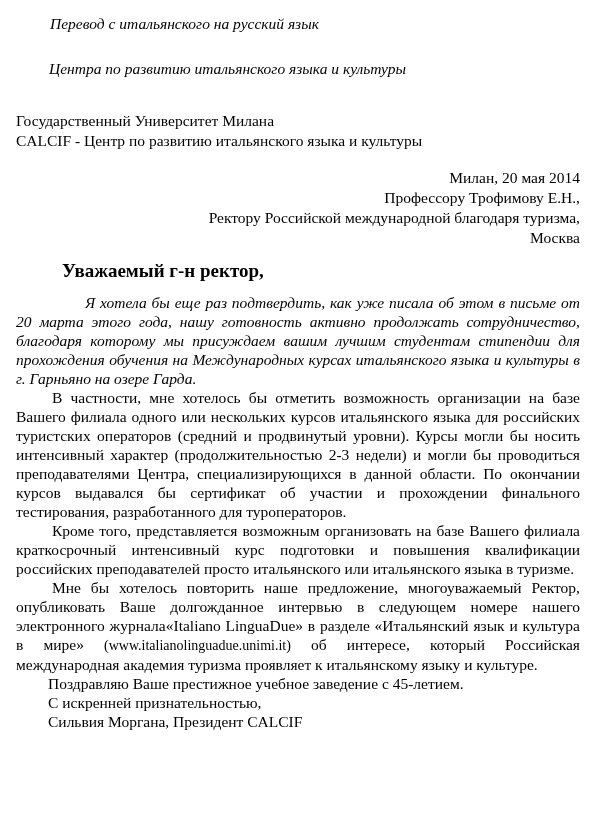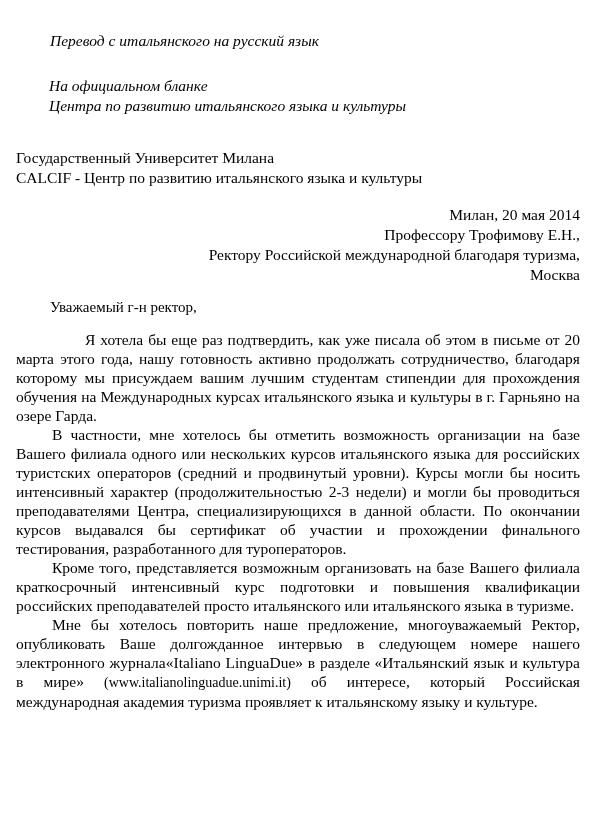--- a/index.html
+++ b/index.html
@@ -5,21 +5,21 @@
   * { margin: 0; padding: 0; box-sizing: border-box; }
   html, body { width: 600px; height: 839px; overflow: hidden; }
   body {
     background: #ffffff;
     color: #000000;
     font-family: "Liberation Serif", "DejaVu Serif", serif;
   }
   .page {
     width: 600px;
     height: 709px;
-    padding: 31px 20px 0 16px;
+    padding: 14px 20px 0 16px;
   }
   
   .translation-note {
     font-style: italic;
     font-size: 15.5px;
     line-height: 20px;
     margin-left: 34px;
   }
   .letterhead-note {
     font-style: italic;
@@ -36,50 +36,50 @@
     margin-top: 32px;
   }
   
   .address-block {
     text-align: right;
     font-size: 15.5px;
     line-height: 20px;
     margin-top: 17px;
   }
   .salutation {
-    font-size: 15px;
+    font-size: 19px;
     line-height: 19px;
-    margin-left: 34px;
+    margin-left: 46px;
     margin-top: 13px;
+    font-weight: bold;
   }
   .body-text { margin-top: 13px; }
   .body-text p {
     font-size: 15.5px;
     line-height: 19px;
     text-align: justify;
     text-indent: 36px;
   }
-  .body-text p.indent-wide { text-indent: 69px; }
+  .body-text p.indent-wide { text-indent: 69px; font-style: italic; }
   .small-url { font-size: 14px; }
   .closing p {
     font-size: 15.5px;
     line-height: 19px;
     text-indent: 32px;
     text-align: left;
   }
 </style>
 </head>
 <body style="background: rgb(255, 255, 255); color: rgb(0, 0, 0);">
 
 <div class="page">
 
   <div class="translation-note">Перевод с итальянского на русский язык</div>
 
   <div class="letterhead-note">
-    <div>На официальном бланке</div>
     <div>Центра по развитию итальянского языка и культуры</div>
   </div>
 
   <div class="doc-header">
     <div>Государственный Университет Милана</div>
     <div>CALCIF - Центр по развитию итальянского языка и культуры</div>
   </div>
 
   <div class="address-block">
     <div>Милан, 20 мая 2014</div>
@@ -90,14 +90,19 @@
 
   <div class="salutation">Уважаемый г-н ректор,</div>
 
   <div class="body-text">
     <p class="indent-wide">Я хотела бы еще раз подтвердить, как уже писала об этом в письме от 20 марта этого года, нашу готовность активно продолжать сотрудничество, благодаря которому мы присуждаем вашим лучшим студентам стипендии для прохождения обучения на Международных курсах итальянского языка и культуры в г. Гарньяно на озере Гарда.</p>
     <p>В частности, мне хотелось бы отметить возможность организации на базе Вашего филиала одного или нескольких курсов итальянского языка для российских туристских операторов (средний и продвинутый уровни). Курсы могли бы носить интенсивный характер (продолжительностью 2-3 недели) и могли бы проводиться преподавателями Центра, специализирующихся в данной области. По окончании курсов выдавался бы сертификат об участии и прохождении финального тестирования, разработанного для туроператоров.</p>
     <p>Кроме того, представляется возможным организовать на базе Вашего филиала краткосрочный интенсивный курс подготовки и повышения квалификации российских преподавателей просто итальянского или итальянского языка в туризме.</p>
     <p><span>Мне бы хотелось повторить наше предложение, многоуважаемый Ректор, опубликовать Ваше долгожданное интервью в следующем номере нашего электронного журнала«Italiano LinguaDue» в разделе «Итальянский язык и культура в мире» </span><span class="small-url">(www.italianolinguadue.unimi.it)</span><span> об интересе, который Российская международная академия туризма проявляет к итальянскому языку и культуре.</span></p>
   </div>
 
+  <div class="closing">
+    <p>Поздравляю Ваше престижное учебное заведение с 45-летием.</p>
+    <p>С искренней признательностью,</p>
+    <p>Сильвия Моргана, Президент CALCIF</p>
+  </div>
 
 </div>
 
 </body></html>

